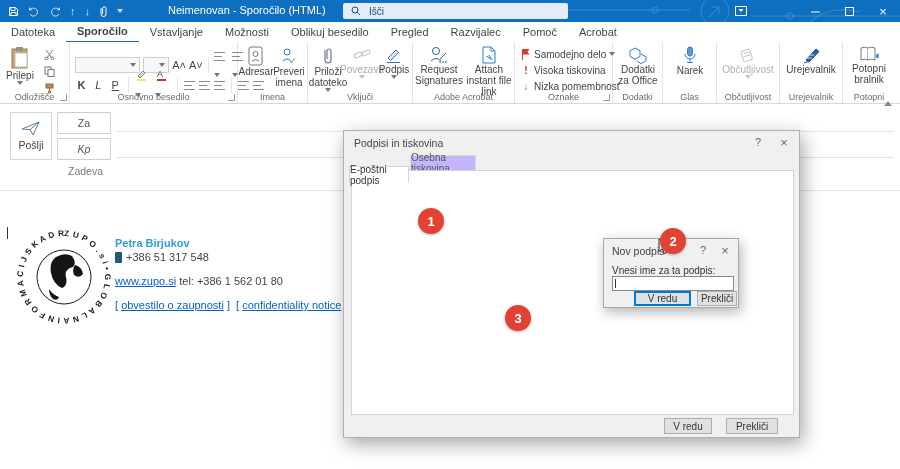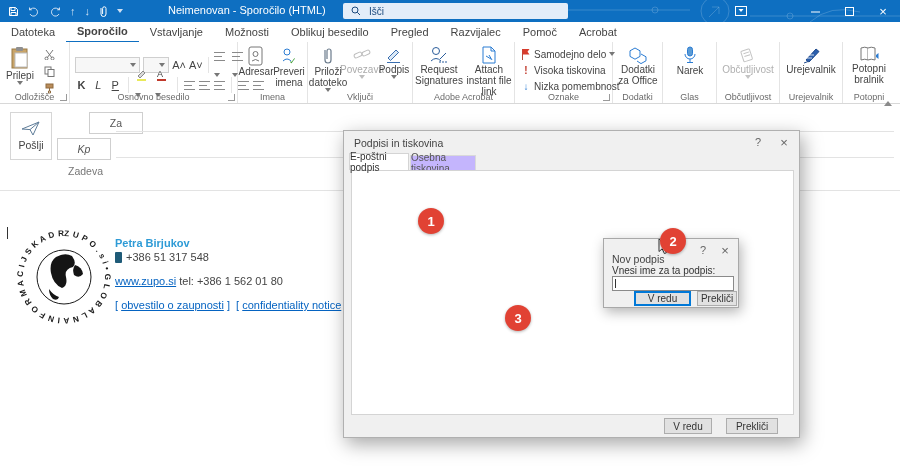--- a/index.html
+++ b/index.html
@@ -399,21 +399,21 @@
     <div class="abs" style="left:884px;top:50px;"><span class="chev-up"></span></div>
   </div>
 
   <div id="sendbtn">
     <svg width="20" height="15">
         <path d="M1 8 L18 1 L12 14 L9 8.6 Z" fill="none" stroke="#5f7d99"></path>
         <path d="M9 8.6 L18 1" stroke="#5f7d99"></path>
       </svg>
     <span>Pošlji</span>
   </div>
-  <div class="zbtn" style="top:112px;margin-left:32px;">Za</div>
+  <div class="zbtn" style="top:112px;">Za</div>
   <div class="zbtn" style="top:138px;font-style:italic;">Kp</div>
   <div class="fieldline" style="left:116px;top:111px;width:778px;height:20px;"></div>
   <div class="fieldline" style="left:116px;top:137px;width:778px;height:20px;"></div>
   <div class="abs" style="left:68px;top:165px;font-size:10.5px;color:#777;">Zadeva</div>
   <div class="fieldline" style="left:0px;top:170px;width:900px;height:20px;"></div>
 
   <div class="abs" style="left:0;top:191px;width:900px;height:278px;background:#fff;">
     <div class="caret" style="left:7px;top:36px;height:12px;"></div>
 
     <svg class="abs" style="left:16px;top:36px;" width="96" height="98" viewBox="0 0 96 98">
@@ -445,21 +445,21 @@
       <span class="siglink">confidentiality notice</span>
       <span>]</span>
     </div>
   </div>
 
   <div id="dlg">
     <div class="dtitle">Podpisi in tiskovina</div>
     <div class="dctl" style="right:32px;">?</div>
     <div class="dctl" style="right:6px;font-size:13px;">×</div>
 
-    <div class="tab on" style="left:5px;width:60px;">E-poštni podpis</div>
+    <div class="tab on" style="left:5px;width:60px;margin-top:13px;">E-poštni podpis</div>
     <div class="tab off" style="left:66px;width:66px;">Osebna tiskovina</div>
     <div class="tabpage"></div>
 
     <div class="gbrow" style="left:13px;top:42px;width:192px;">
       <b>Izberite podpis, ki ga želite urediti</b>
         <i></i>
     </div>
     <div class="listbox">
       <div class="li sel">Novi-petra</div>
       <div class="li">petra</div>
@@ -557,21 +557,21 @@
       </div>
     </div>
 
     <div class="abs linktext" style="left:9px;top:269px;font-size:10px;">Pridobite predloge za podpisovanje</div>
 
     <div class="wbtn" style="left:320px;top:287px;width:48px;">V redu</div>
     <div class="wbtn" style="left:382px;top:287px;width:52px;">Prekliči</div>
   </div>
 
   <div id="ndlg">
-    <div class="abs" style="left:8px;top:6px;font-size:10.5px;color:#444;margin-top:8px;">Nov podpis</div>
+    <div class="abs" style="left:8px;top:6px;font-size:10.5px;color:#444;">Nov podpis</div>
     <div class="dctl" style="right:26px;top:3px;">?</div>
     <div class="dctl" style="right:4px;top:3px;font-size:13px;">×</div>
     <div class="abs" style="left:8px;top:26px;font-size:10px;">Vnesi ime za ta podpis:</div>
     <div class="abs" style="left:8px;top:37px;width:120px;height:13px;background:#fff;border:1px solid #8a8a8a;">
       <div class="caret" style="left:2px;top:2px;height:9px;"></div>
     </div>
     <div class="wbtn def" style="left:30px;top:52px;width:57px;height:15px;">V redu</div>
     <div class="wbtn" style="left:93px;top:52px;width:40px;height:15px;">Prekliči</div>
   </div>
 

